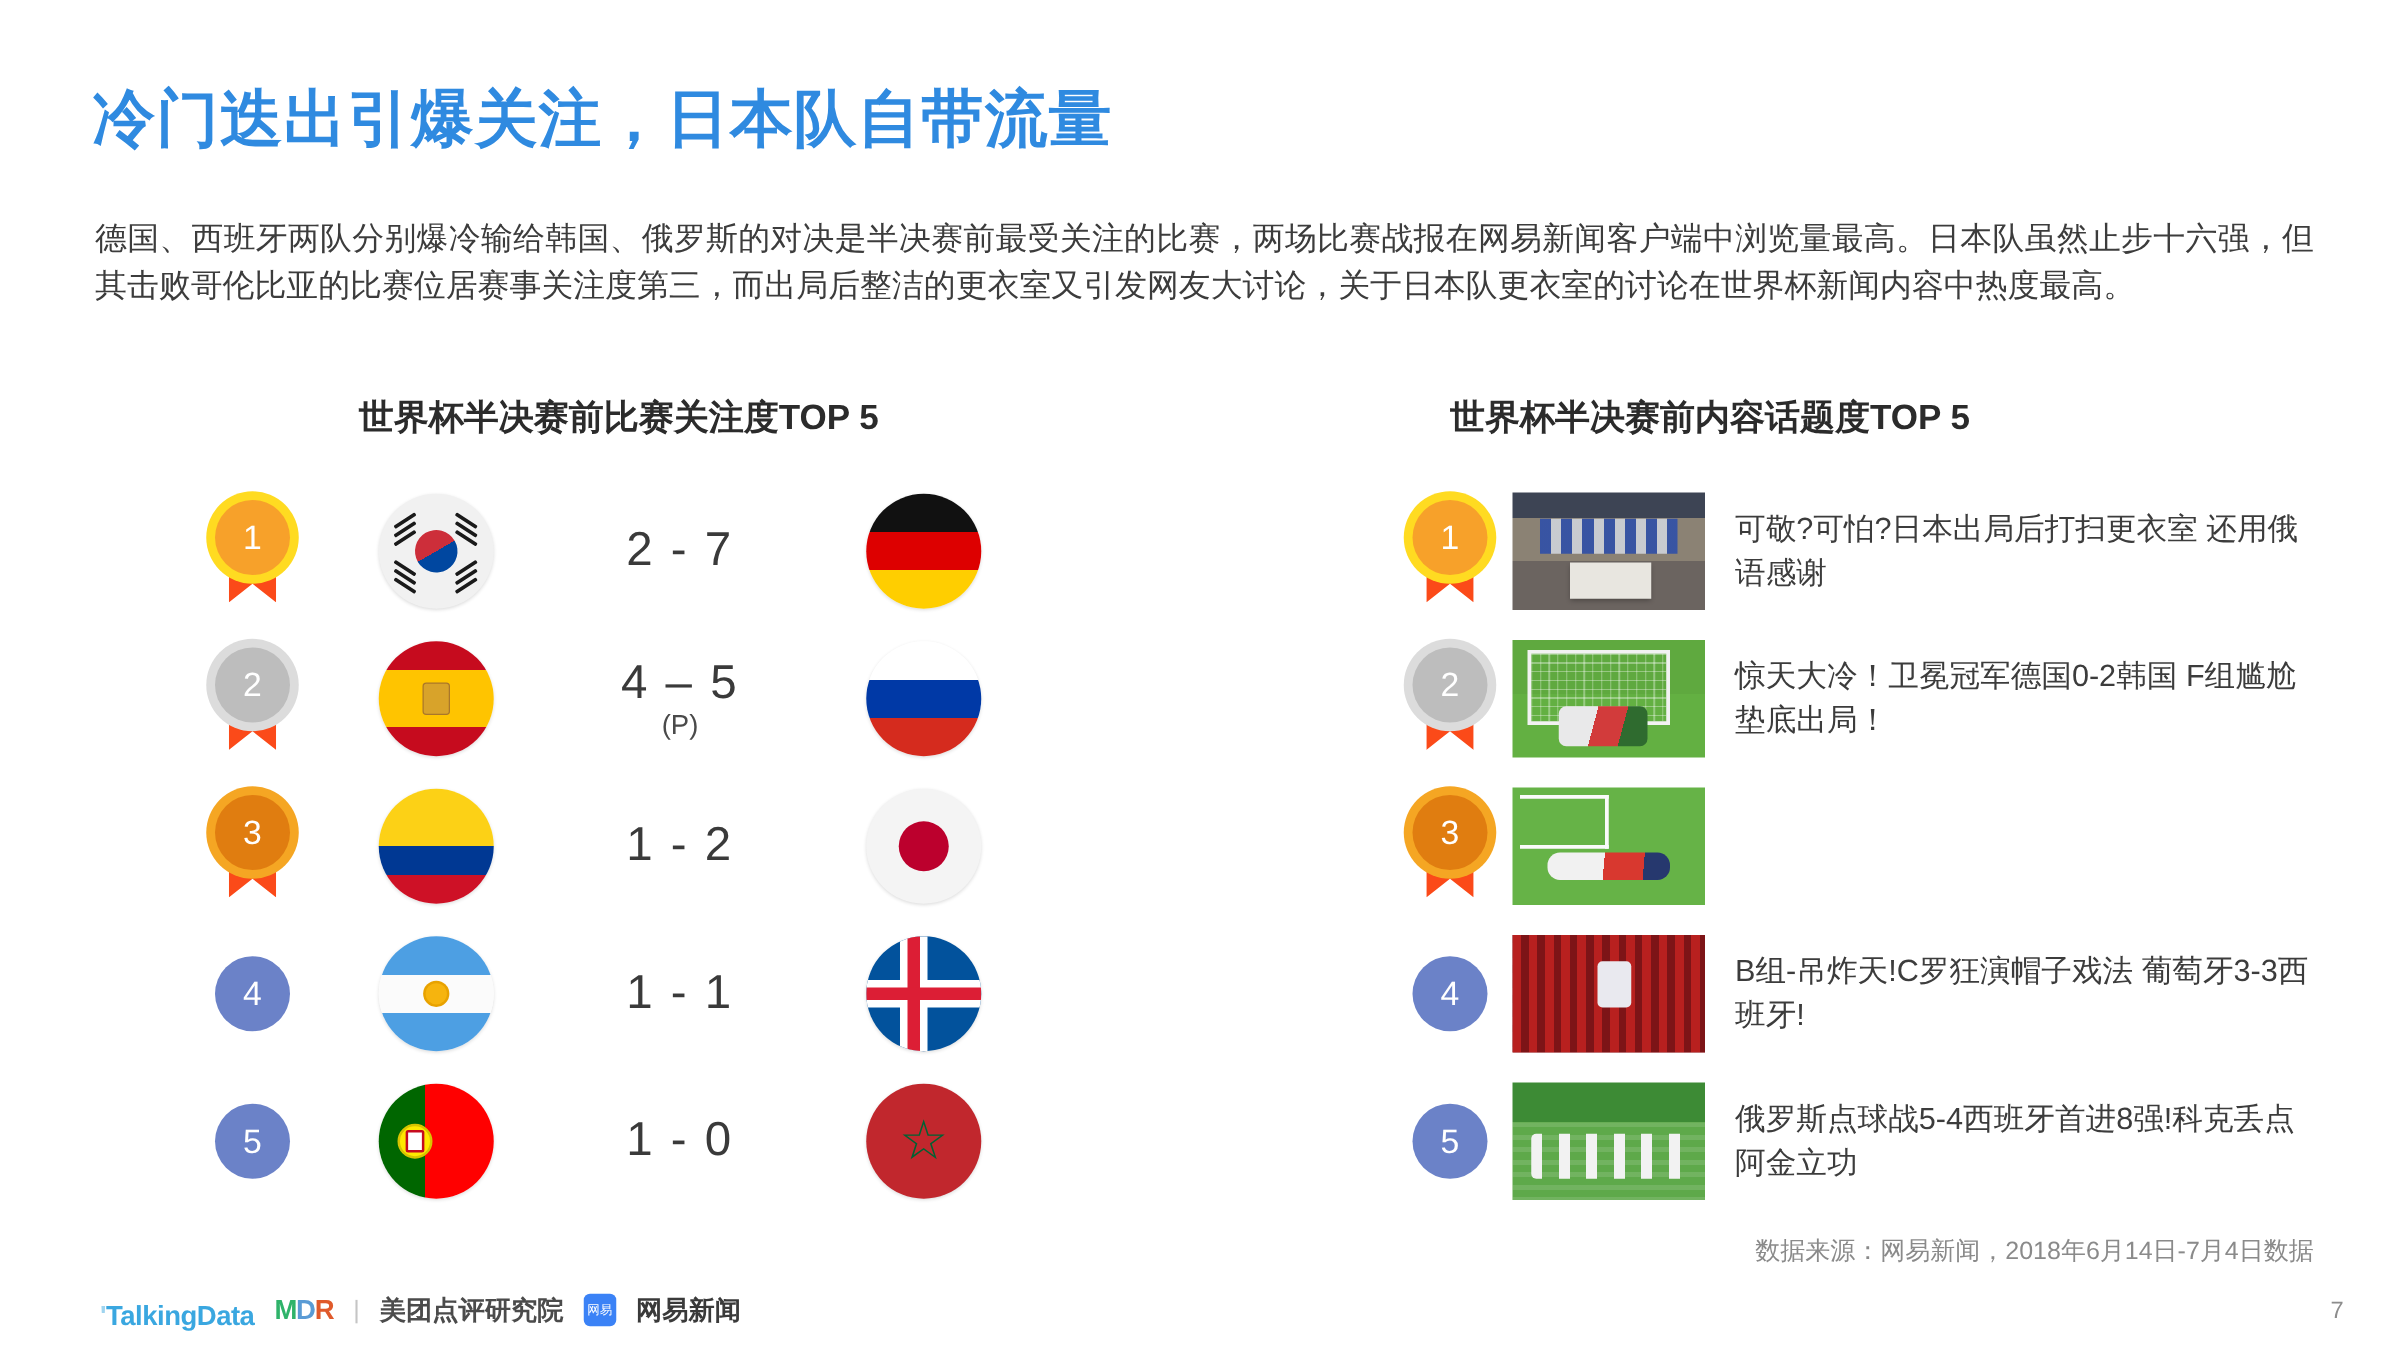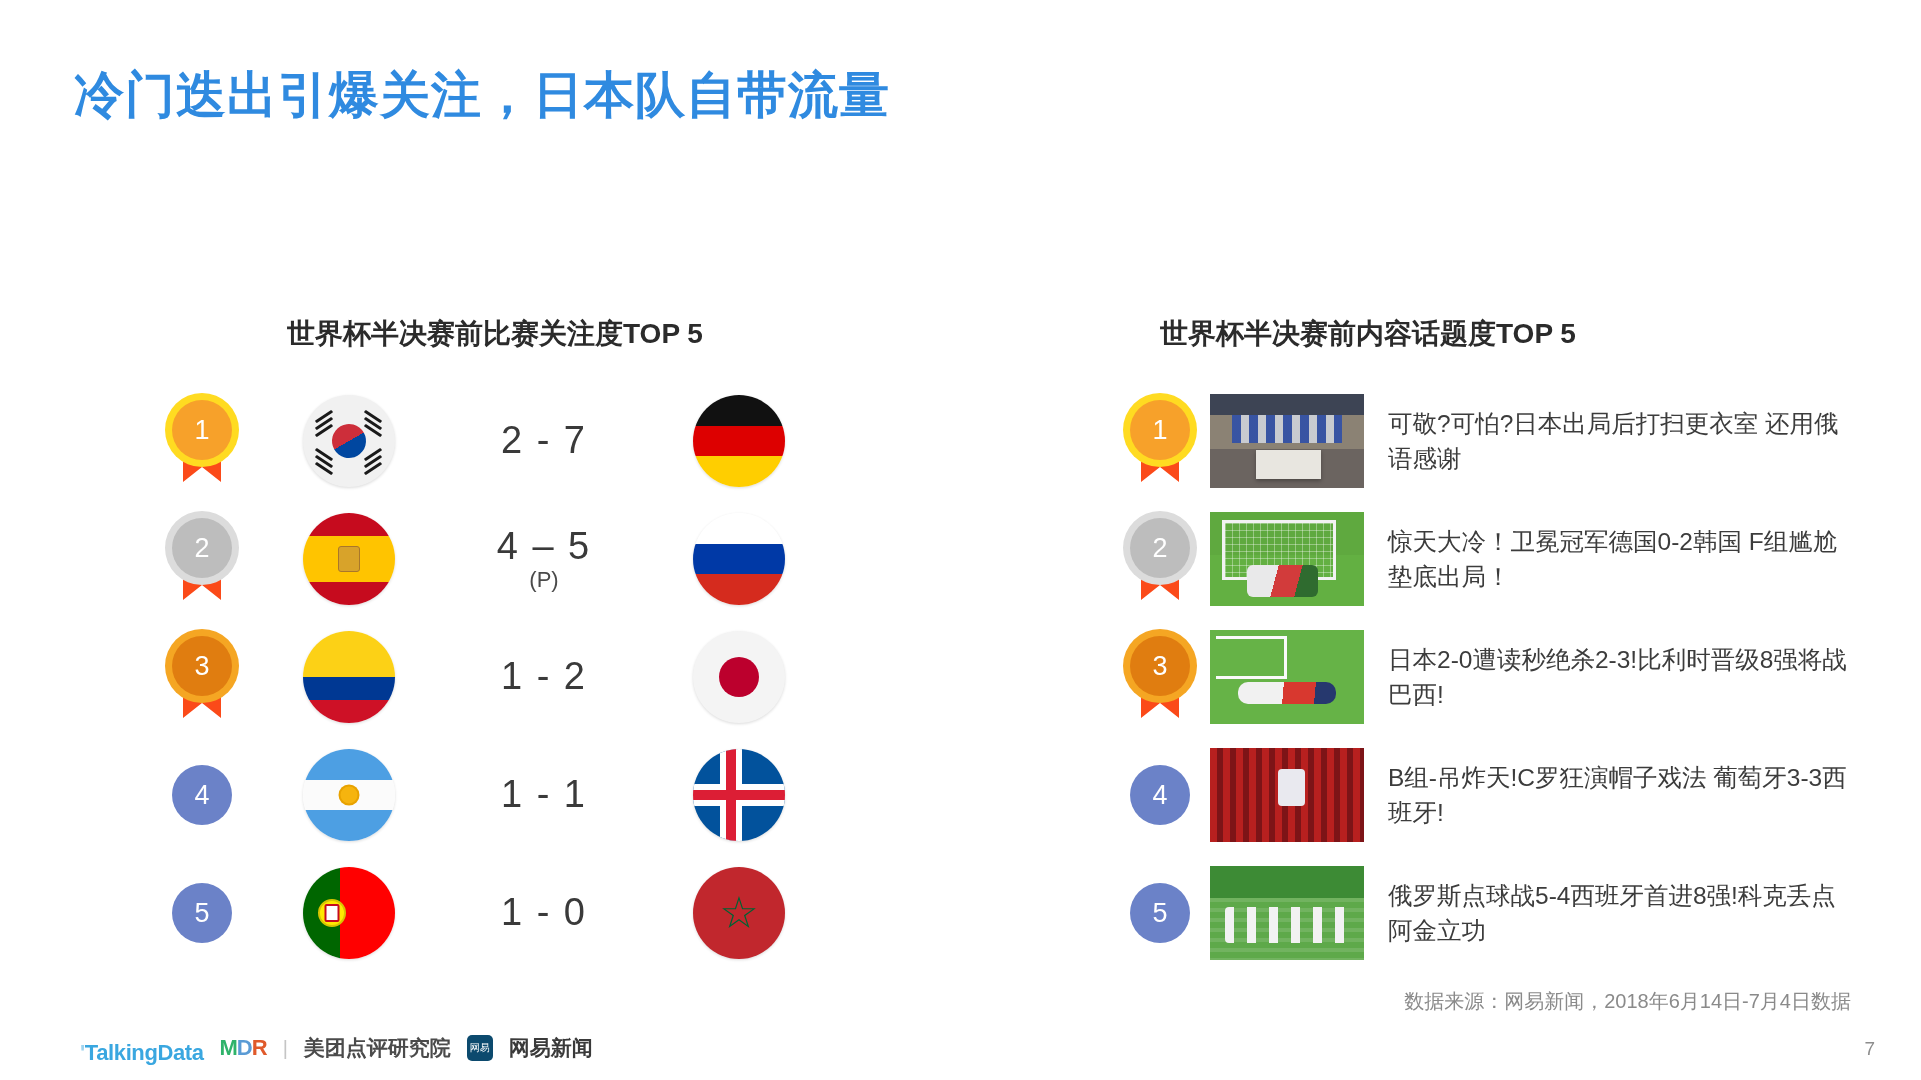--- a/index.html
+++ b/index.html
@@ -161,31 +161,32 @@
   .logos{position:absolute;left:80px;top:1030px;display:flex;align-items:center;gap:16px;}
   .logo-td{font-size:22px;font-weight:bold;color:#3aa7e0;letter-spacing:-.4px;margin-top:10px;}
   .logo-td .dot{color:#9fd4ef;}
   .logo-mdr{font-size:22px;font-weight:bold;letter-spacing:-1px;}
   .logo-mdr .m{color:#2fb36a;}
   .logo-mdr .d{color:#5a9bd5;}
   .logo-mdr .r{color:#e05a2b;}
   .logo-sep{color:#c5c5c5;font-size:20px;}
   .logo-mtdp{font-size:21px;color:#4b4b4b;font-weight:bold;}
   .logo-ne-badge{
-    width:26px;height:26px;background:#0c4a6e;border-radius:5px;
+    width:26px;height:26px;background:#3b82f6;border-radius:5px;
     display:flex;align-items:center;justify-content:center;color:#fff;font-size:10px;
   }
   .logo-ne{font-size:21px;color:#3a3a3a;font-weight:bold;}
 </style>
 </head>
 <body>
 
 <div class="slide">
 
   <div class="page-title">冷门迭出引爆关注，日本队自带流量</div>
+  <div class="lede">德国、西班牙两队分别爆冷输给韩国、俄罗斯的对决是半决赛前最受关注的比赛，两场比赛战报在网易新闻客户端中浏览量最高。日本队虽然止步十六强，但其击败哥伦比亚的比赛位居赛事关注度第三，而出局后整洁的更衣室又引发网友大讨论，关于日本队更衣室的讨论在世界杯新闻内容中热度最高。</div>
 
   <div class="col-head left">世界杯半决赛前比赛关注度TOP 5</div>
   <div class="col-head right">世界杯半决赛前内容话题度TOP 5</div>
 
   <div class="matches">
 
     <div class="match-row">
       <div class="rank-cell">
         <div class="medal gold">
           <div class="ribbon"></div>
@@ -327,21 +328,20 @@
     </div>
 
     <div class="news-row">
       <div class="news-rank">
         <div class="medal bronze">
           <div class="ribbon"></div>
           <div class="disc">3</div>
         </div>
       </div>
       <div class="news-thumb th-pitch"></div>
-      <div class="news-text">日本2-0遭读秒绝杀2-3!比利时晋级8强将战巴西!</div>
     </div>
 
     <div class="news-row">
       <div class="news-rank">
         <div class="plainrank">4</div>
       </div>
       <div class="news-thumb th-crowd"></div>
       <div class="news-text">B组-吊炸天!C罗狂演帽子戏法 葡萄牙3-3西班牙!</div>
     </div>
 

